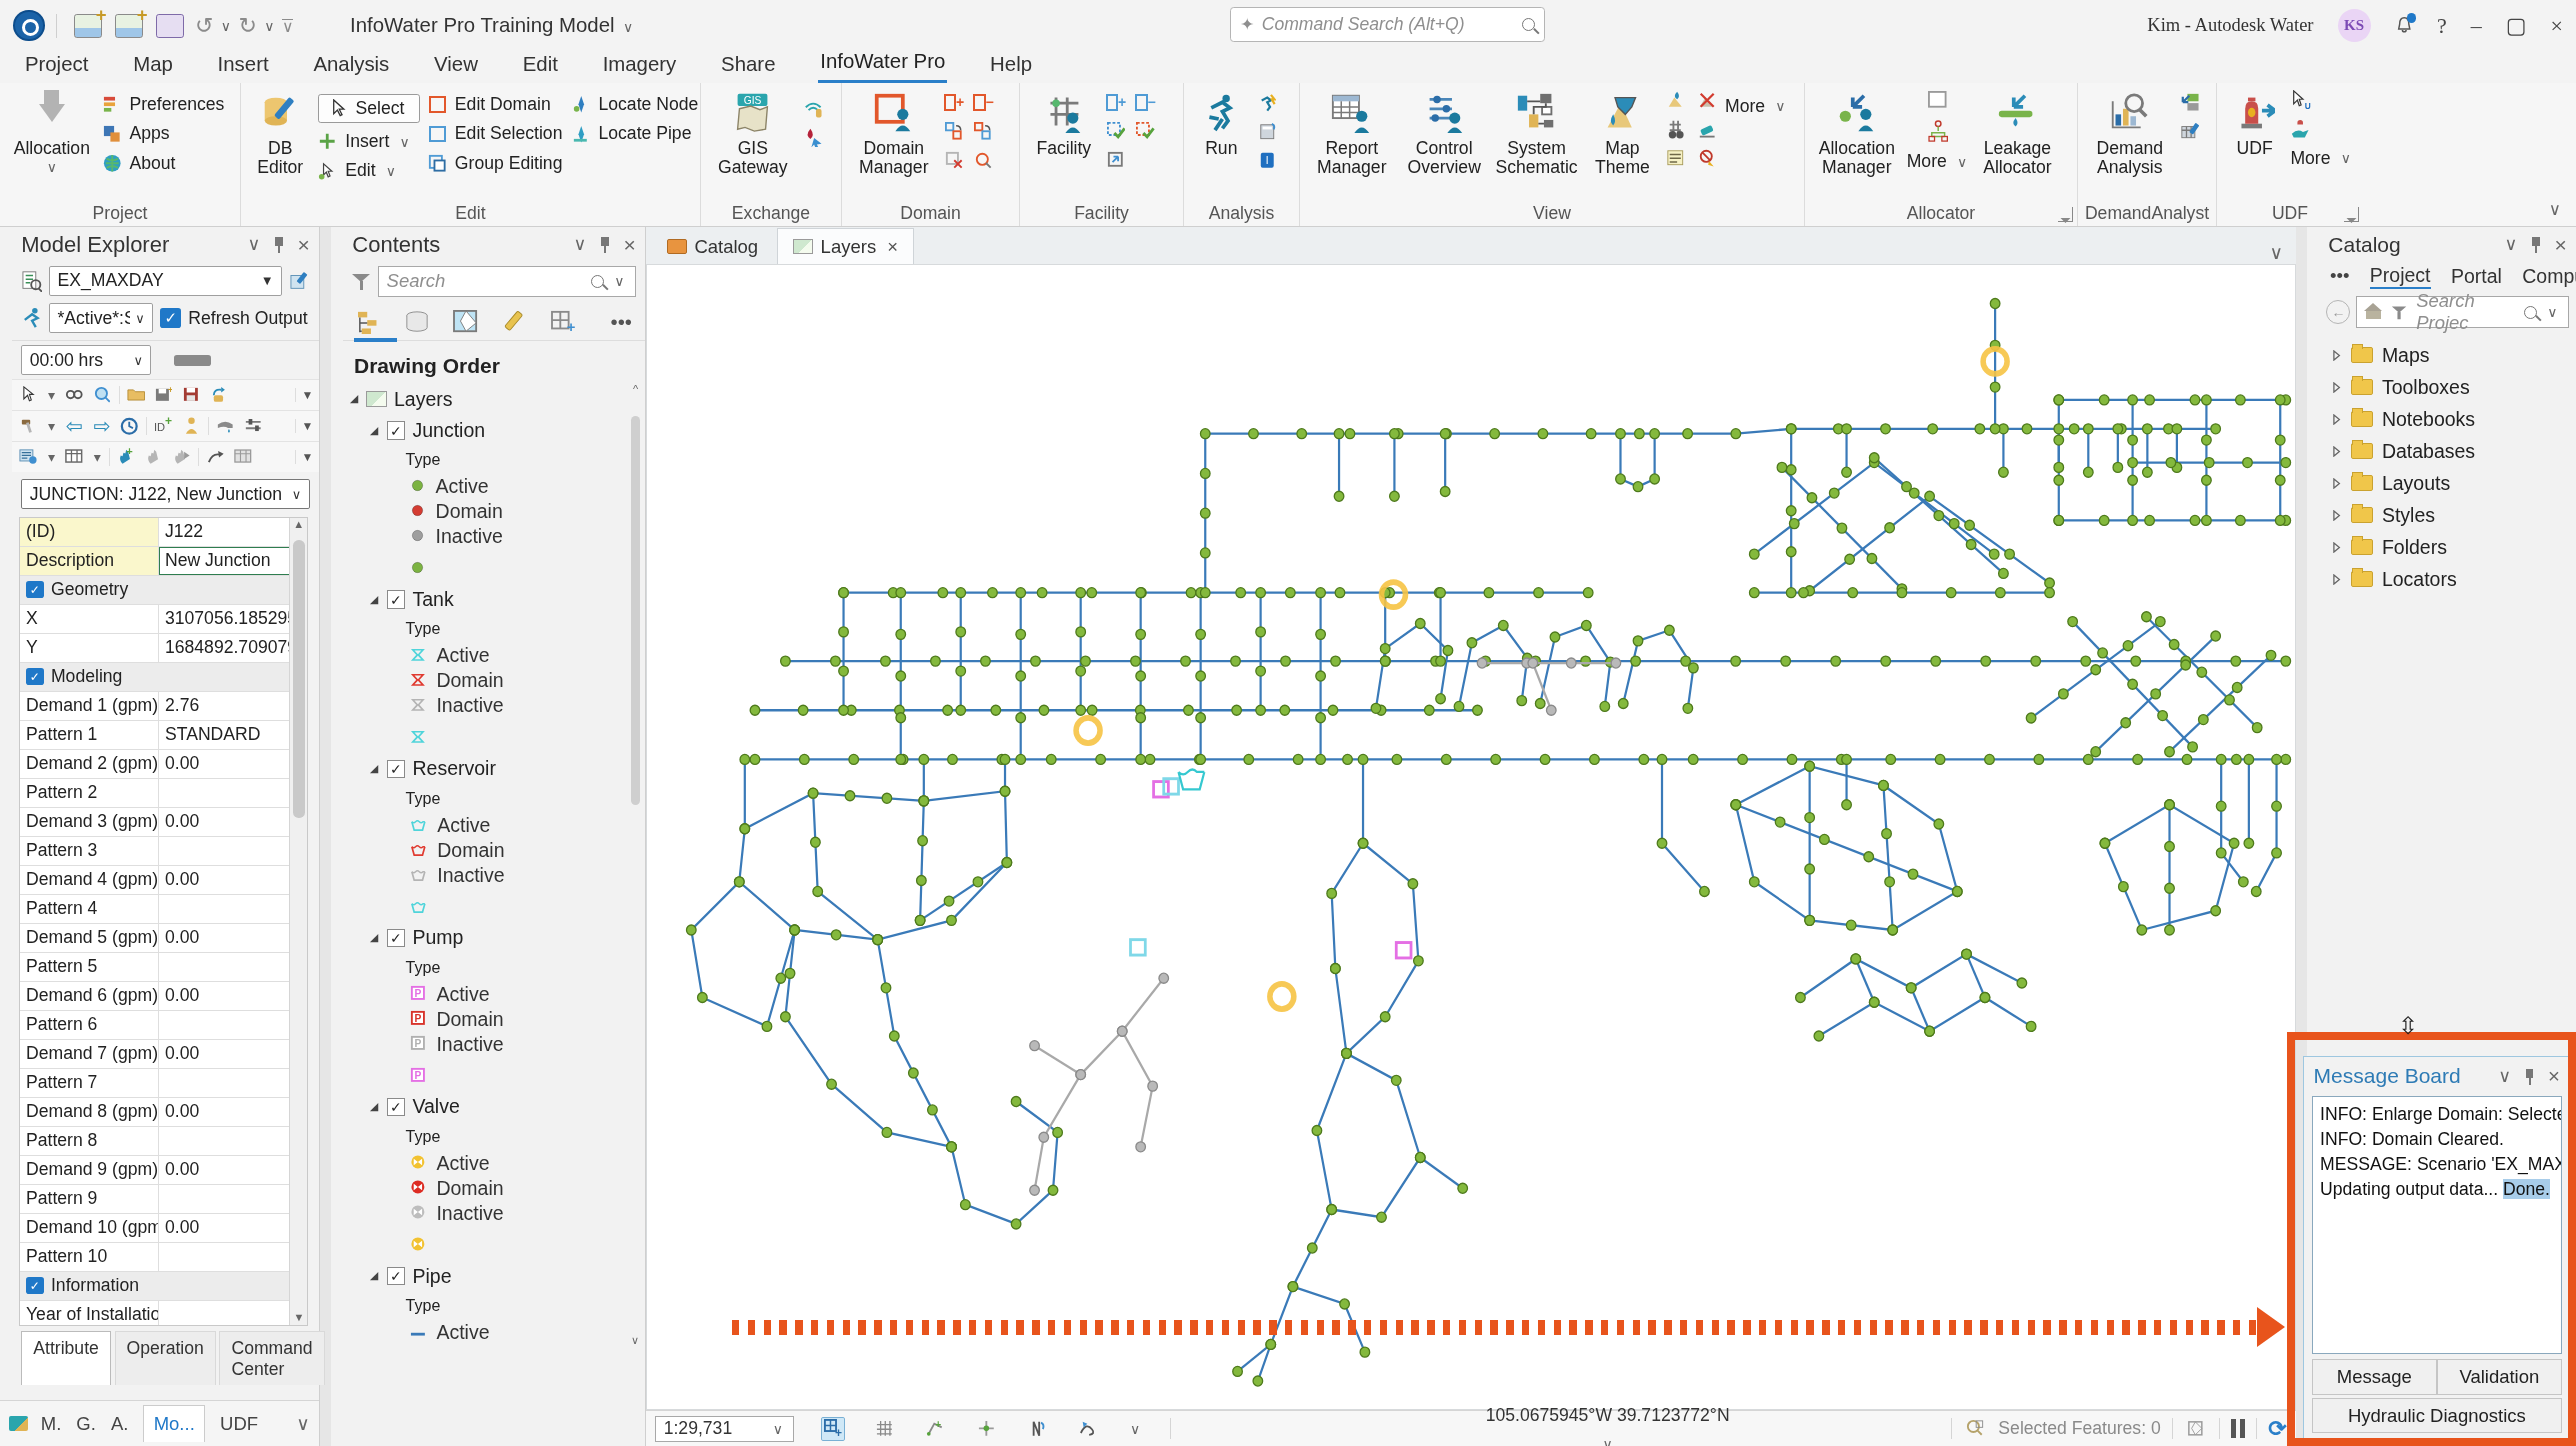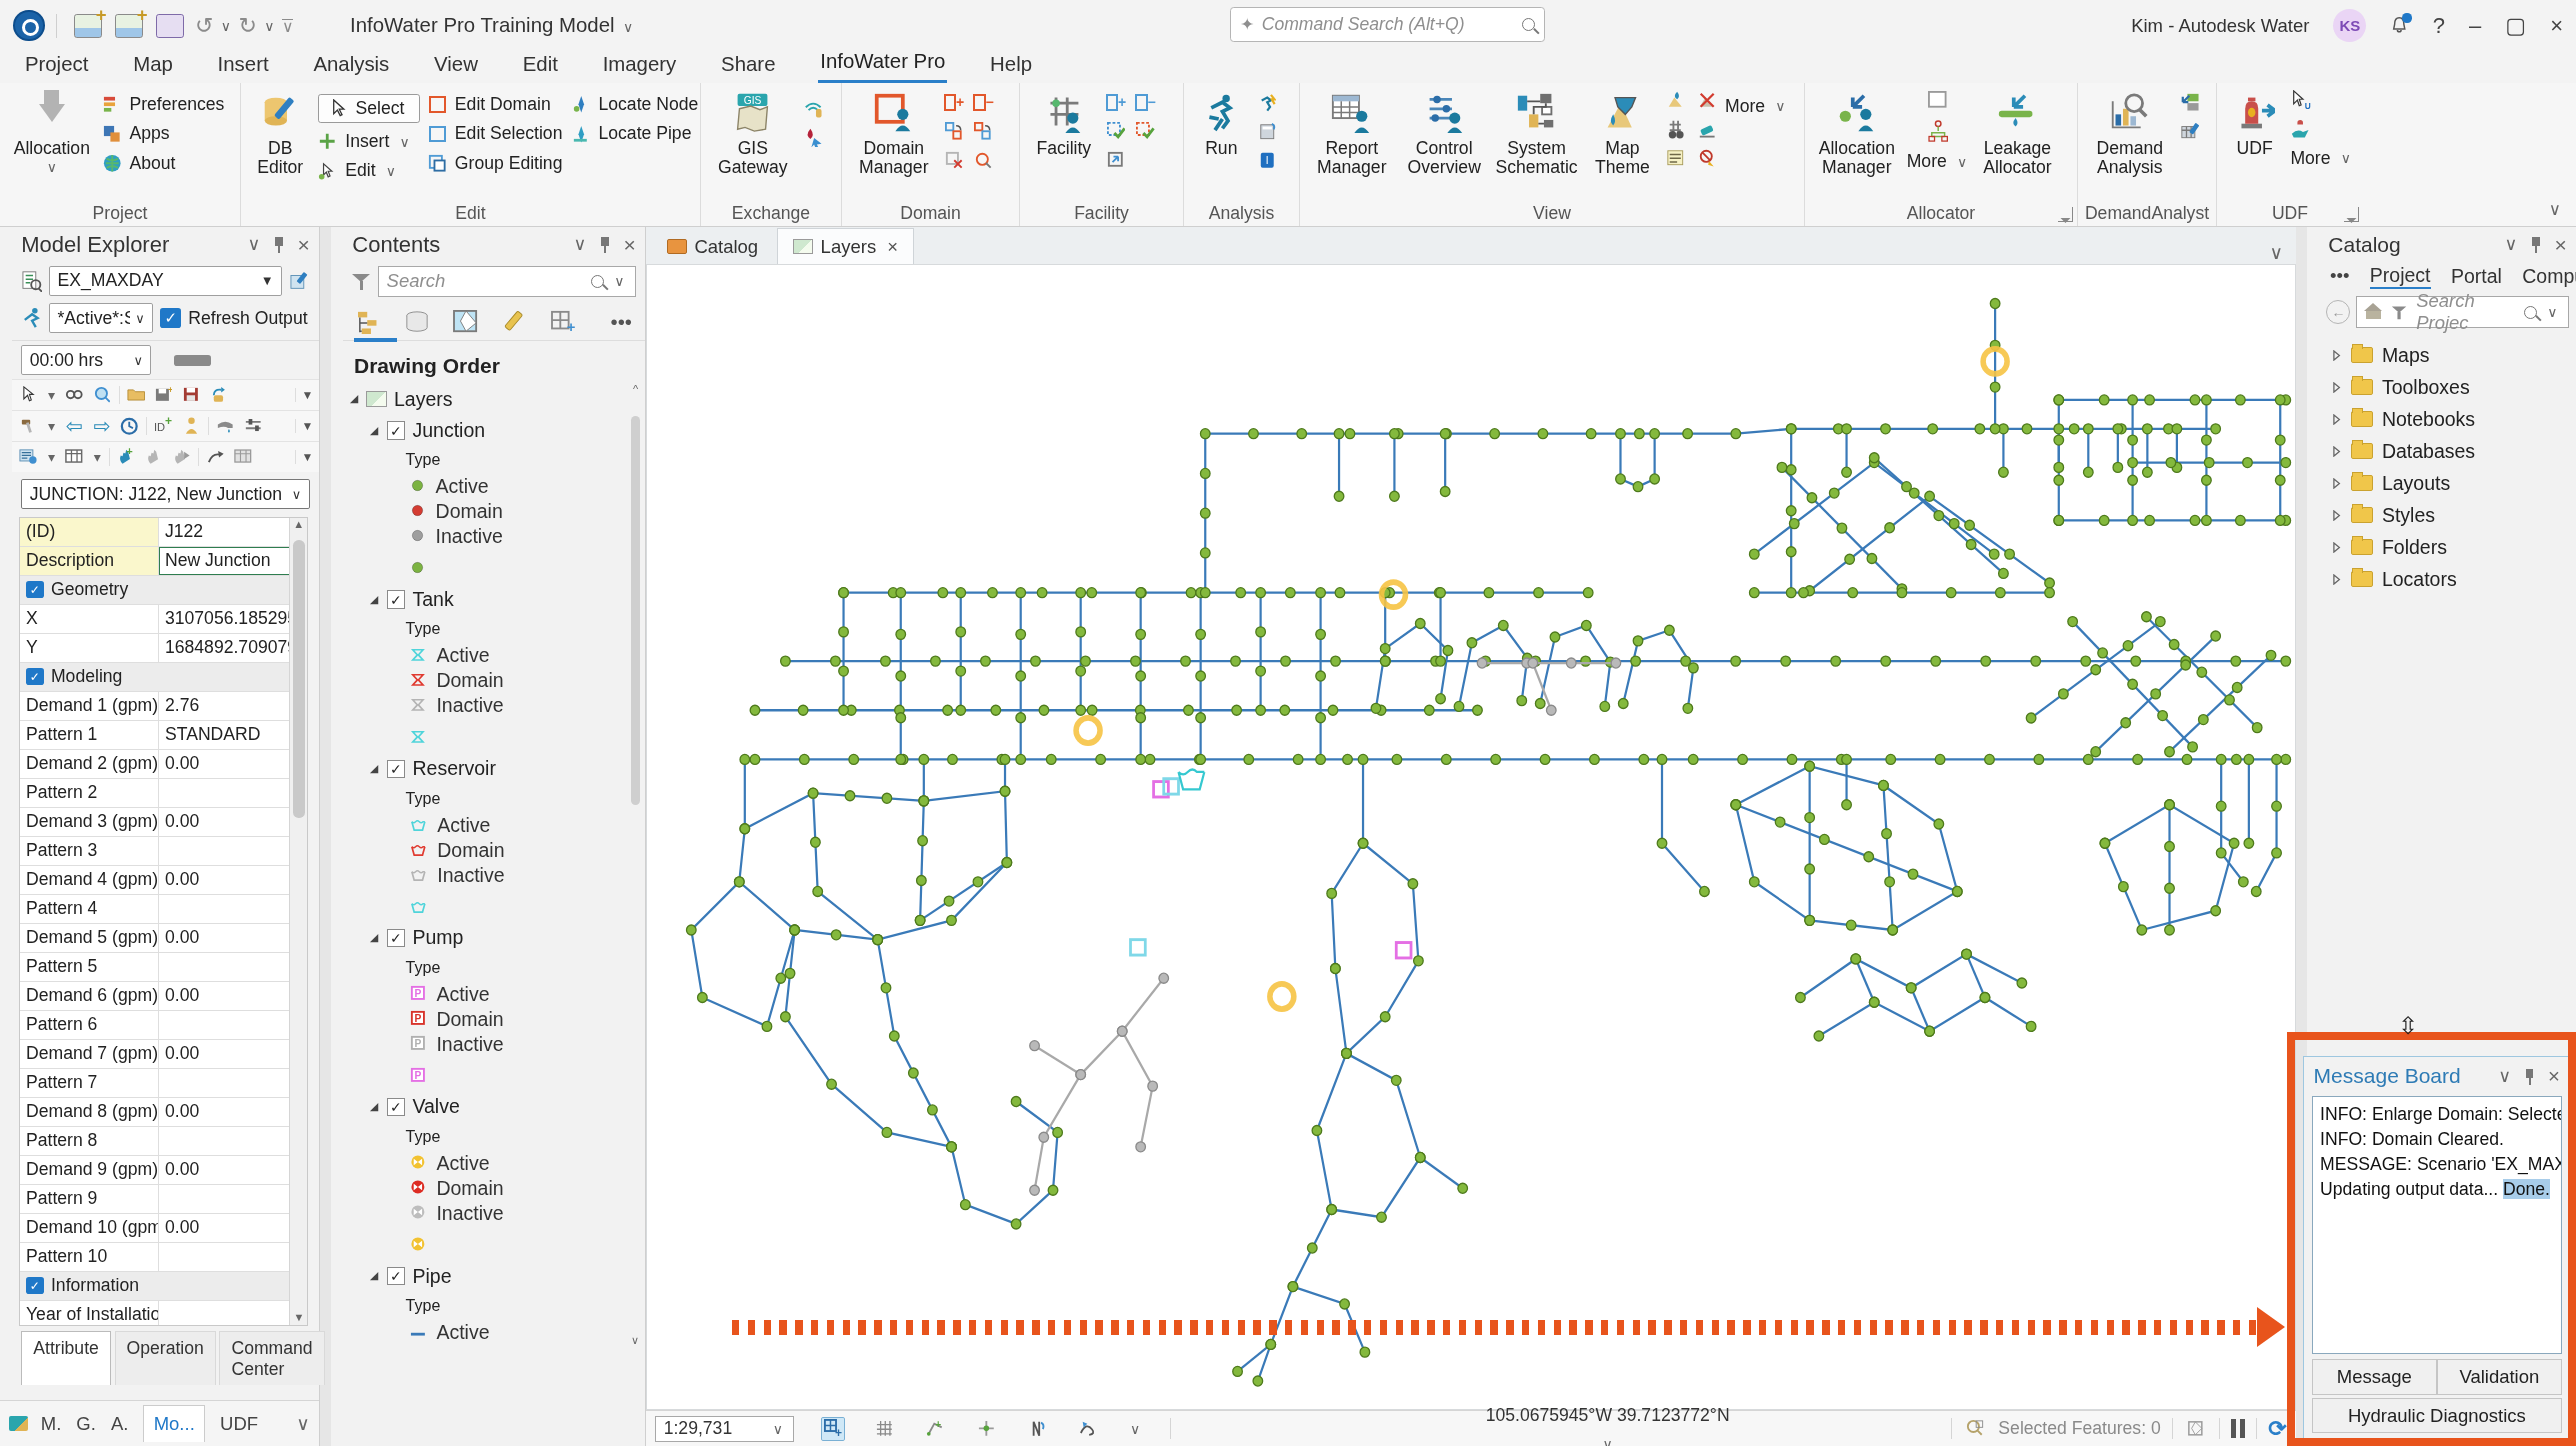--- a/index.html
+++ b/index.html
@@ -16,21 +16,21 @@
   .qi.pic:after { content:"+"; position:absolute; right:-5.6px; top:-11px; color:#c79a27; font-weight:bold; font-size:18.5px; }
   .qi.save { background:#e6def2; border:1.9px solid #7e6aa8; }
   .glyphbtn { color:#8b8b8b; font-size:22px; margin:0 4.6px; line-height:24px; }
   .chev { color:#666; font-size:14px; margin:0 2.8px; }
   #apptitle { margin-left:52px; font-size:20.4px; color:#333; }
   #cmdsearch { position:absolute; left:1230px; top:7.4px; width:315px; height:35px; background:#fff; border:0.9px solid #b5b5b5; border-radius:3.7px; display:flex; align-items:center; padding:0 9.3px; }
   #cmdsearch .spark { color:#8f8f8f; margin-right:7.4px; font-size:16.7px; }
   #cmdsearch .ph { font-style:italic; color:#8f8f8f; font-size:17.6px; flex:1; }
   .mag { width:13px; height:13px; border:1.9px solid #777; border-radius:50%; position:relative; display:inline-block; }
   .mag:after { content:""; position:absolute; left:10.2px; top:10.2px; width:6.5px; height:1.9px; background:#777; transform:rotate(45deg); }
-  #tbright { position:absolute; right:13px; top:0; height:51px; display:flex; align-items:center; gap:24px; }
+  #tbright { position:absolute; right:13px; top:0; height:51px; display:flex; align-items:center; gap:24px;font-family:Liberation Serif, serif; }
   #account { font-size:18.5px; color:#333; }
   #avatar { width:33px; height:33px; border-radius:50%; background:#ead5f5; color:#7d4bb5; font-size:15px; font-weight:bold; display:flex; align-items:center; justify-content:center; }
   .bell { width:18.5px; height:18.5px; position:relative; }
   .bell svg { display:block; }
   .bldot { position:absolute; right:-2.8px; top:-2.8px; width:9.3px; height:9.3px; background:#1f78c8; border-radius:50%; }
   .winbtn { color:#444; font-size:22px; }
 
   
   #tabsbar { position:absolute; left:0; top:51px; width:2576px; height:32px; background:#f3f3f3; display:flex; align-items:flex-end; padding-left:23px; gap:41px; }
   .rtab { font-size:20.4px; color:#333; padding:0 1.9px 7.4px; }

